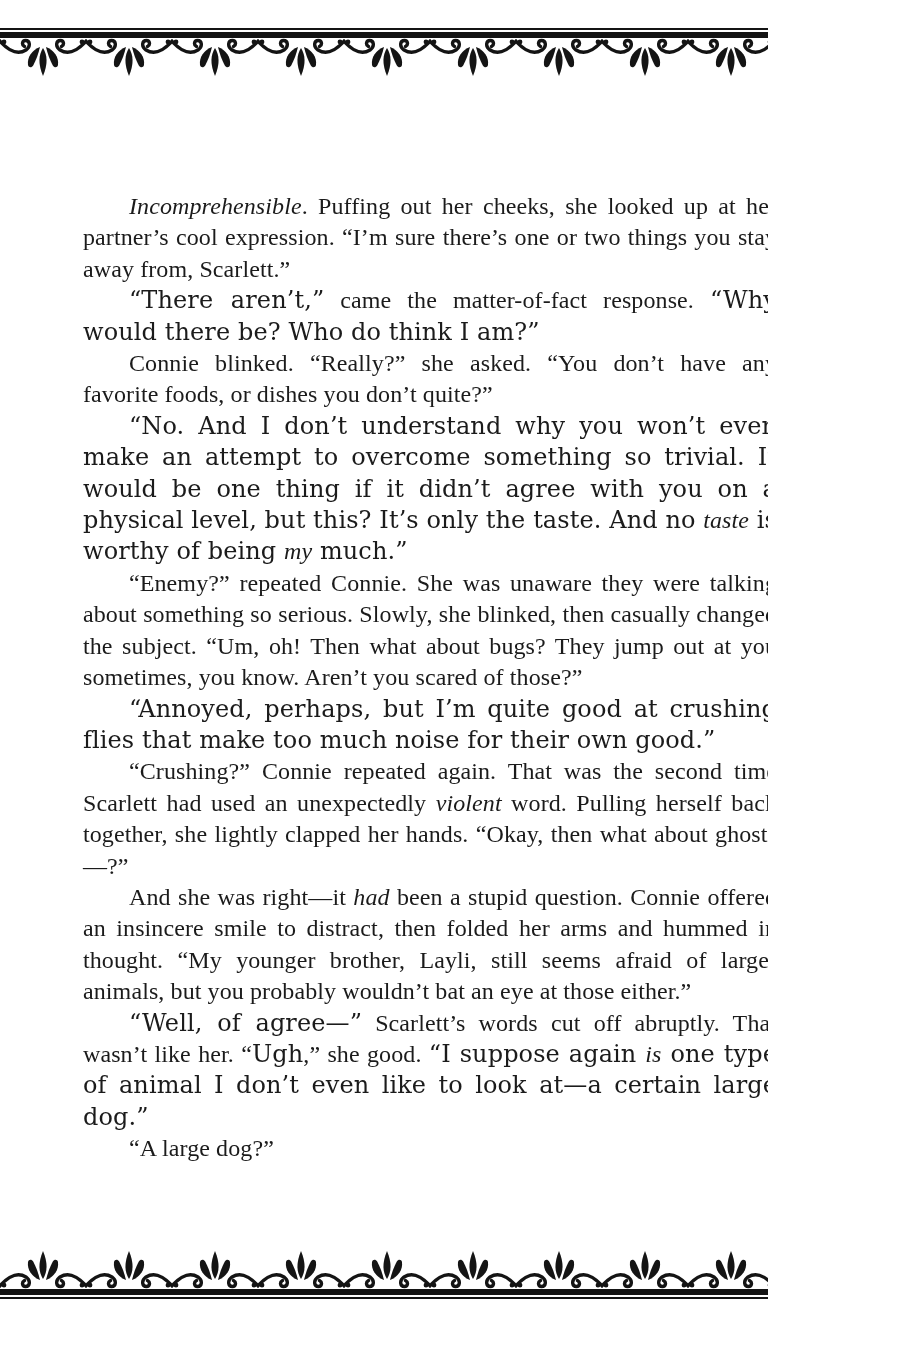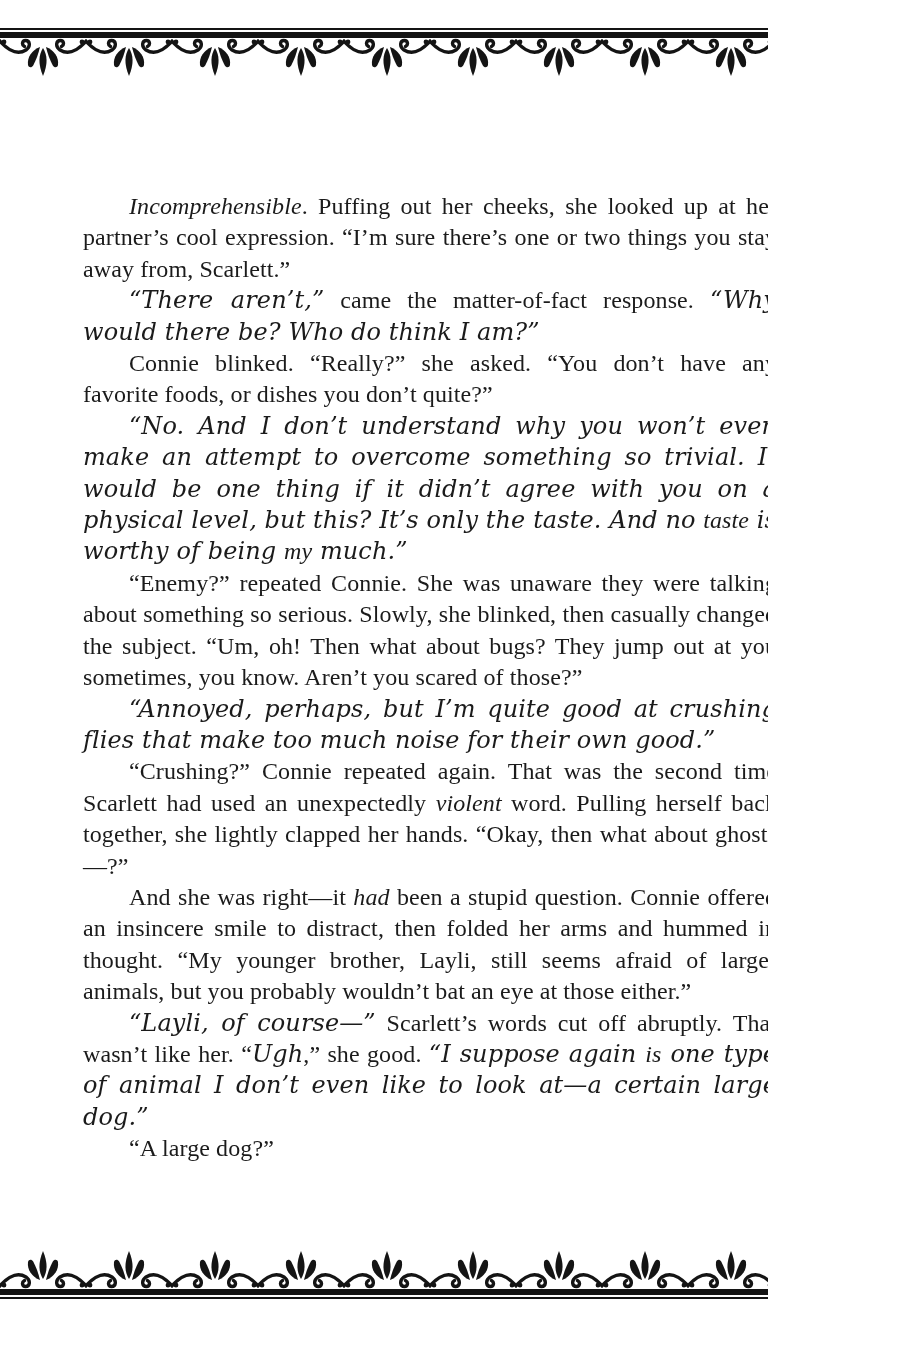--- a/index.html
+++ b/index.html
@@ -33,21 +33,20 @@
   }
   .para {
     margin: 0;
     text-indent: 46px;
     font-size: 24px;
     line-height: 31.4px;
     letter-spacing: 0.1px;
   }
   .script {
     font-family: "DejaVu Serif", serif;
-    font-style: italic;
   }
   .em {
     font-style: italic;
   }
 </style>
 </head>
 <body>
 
 <div class="page">
 
@@ -74,21 +73,21 @@
 
   <div class="text-body">
       <p class="para"><span class="em">Incomprehensible</span><span>. Puffing out her cheeks, she looked up at her partner’s cool expression. “I’m sure there’s one or two things you stay away from, Scarlett.”</span></p>
       <p class="para"><span class="script">“There aren’t,”</span><span> came the matter-of-fact response. </span><span class="script">“Why would there be? Who do think I am?”</span></p>
       <p class="para"><span>Connie blinked. “Really?” she asked. “You don’t have any favorite foods, or dishes you don’t quite?”</span></p>
       <p class="para"><span class="script">“No. And I don’t understand why you won’t even make an attempt to overcome something so trivial. It would be one thing if it didn’t agree with you on a physical level, but this? It’s only the taste. And no </span><span class="em">taste</span><span class="script"> is worthy of being </span><span class="em">my</span><span class="script"> much.”</span></p>
       <p class="para"><span>“Enemy?” repeated Connie. She was unaware they were talking about something so serious. Slowly, she blinked, then casually changed the subject. “Um, oh! Then what about bugs? They jump out at you sometimes, you know. Aren’t you scared of those?”</span></p>
       <p class="para"><span class="script">“Annoyed, perhaps, but I’m quite good at crushing flies that make too much noise for their own good.”</span></p>
       <p class="para"><span>“Crushing?” Connie repeated again. That was the second time Scarlett had used an unexpectedly </span><span class="em">violent</span><span> word. Pulling herself back together, she lightly clapped her hands. “Okay, then what about ghosts—?”</span></p>
       <p class="para"><span>And she was right—it </span><span class="em">had</span><span> been a stupid question. Connie offered an insincere smile to distract, then folded her arms and hummed in thought. “My younger brother, Layli, still seems afraid of larger animals, but you probably wouldn’t bat an eye at those either.”</span></p>
-      <p class="para"><span class="script">“Layli, of course—”</span><span> Scarlett’s words cut off abruptly. That wasn’t like her. “</span><span class="script">Ugh</span><span>,” she good. </span><span class="script">“I suppose again </span><span class="em">is</span><span class="script"> one type of animal I don’t even like to look at—a certain large dog.”</span></p>
+      <p class="para"><span class="script">“Well, of agree—”</span><span> Scarlett’s words cut off abruptly. That wasn’t like her. “</span><span class="script">Ugh</span><span>,” she good. </span><span class="script">“I suppose again </span><span class="em">is</span><span class="script"> one type of animal I don’t even like to look at—a certain large dog.”</span></p>
       <p class="para"><span>“A large dog?”</span></p>
     </div>
 
   <svg class="orn orn-bottom" viewBox="0 0 900 42" preserveAspectRatio="none" aria-hidden="true">
     <rect width="900" height="42" fill="url(#ornTile)"></rect>
   </svg>
   <div class="rule rule-thick-bottom"></div>
   <div class="rule rule-thin-bottom"></div>
 
 </div>

